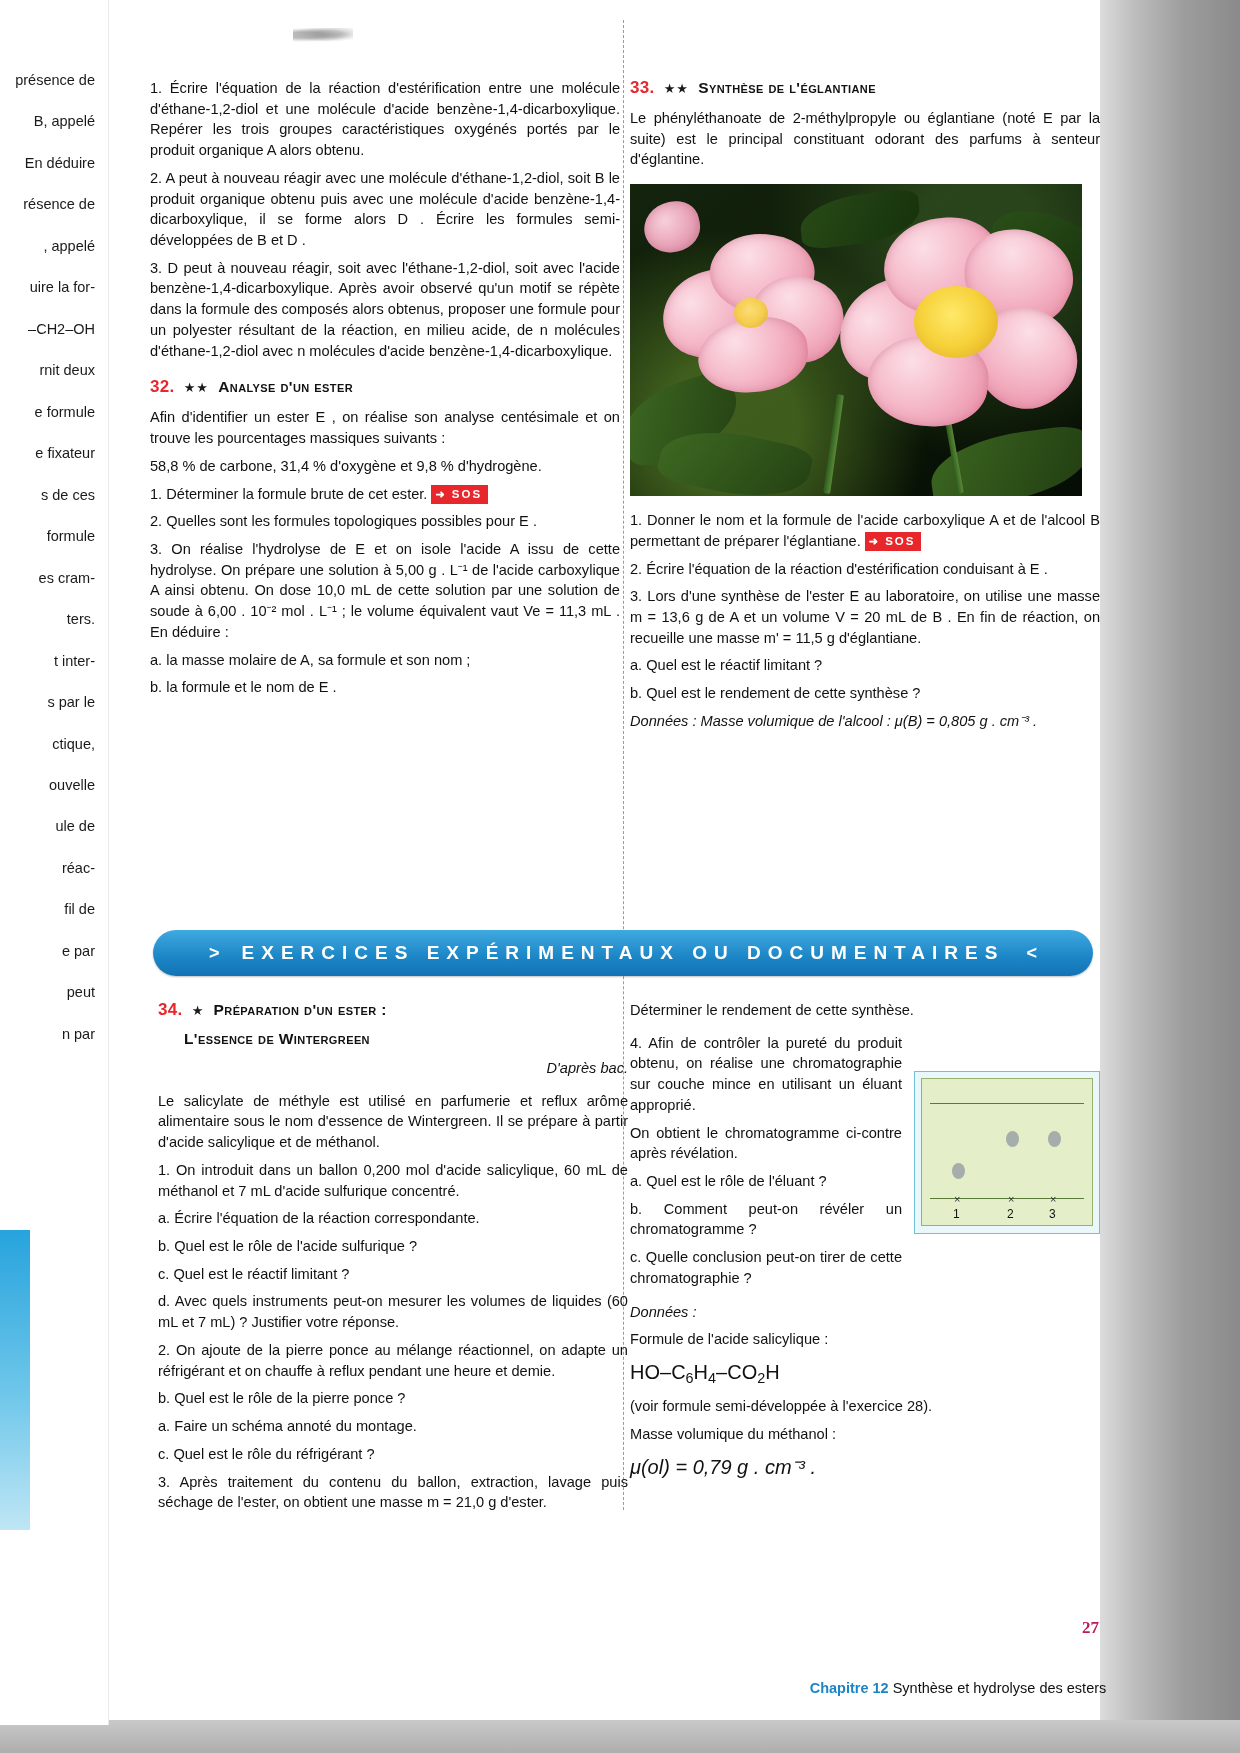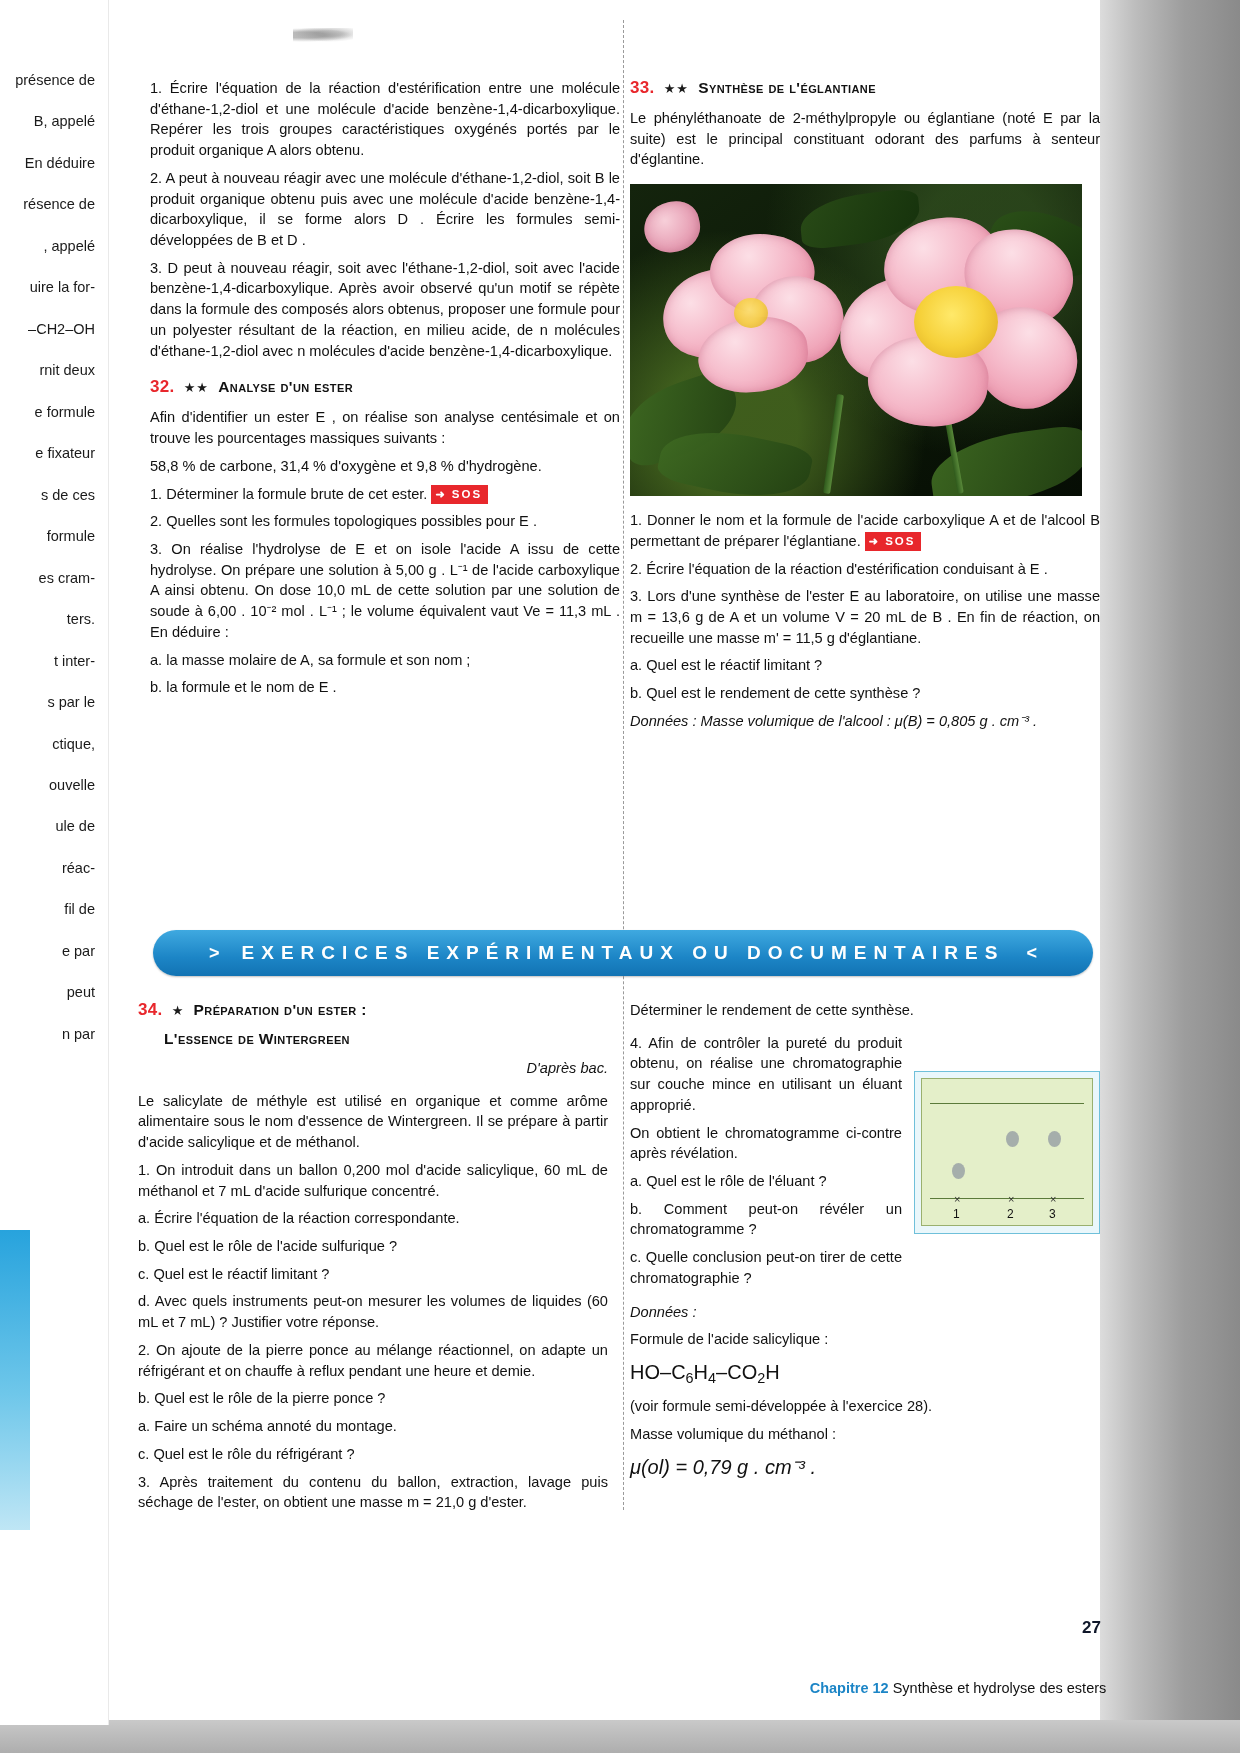--- a/index.html
+++ b/index.html
@@ -211,21 +211,21 @@
   }
   .banner .chev {
     font-size: 18px;
     font-weight: bold;
     margin: 0 22px;
   }
 
   
   .bottom-left {
     position: absolute;
-    left: 20px; top: 1078px;
+    left: 40px; top: 1078px;
     width: 470px;
   }
   .bottom-right {
     position: absolute;
     left: 512px; top: 1078px;
     width: 470px;
   }
   .right-text-col {
     width: 272px;
     float: left;
@@ -296,21 +296,22 @@
   }
   .footer .chap {
     color: #1c85c6;
     font-weight: bold;
   }
   .page-num {
     position: absolute;
     left: 1082px; top: 1618px;
     font-size: 17px;
     font-weight: bold;
-    color: #0f172a;
+    color: #be185d;
+    font-family: Liberation Serif, serif;
   }
   .speckle {
     position: absolute;
     left: 175px; top: 28px;
     width: 60px; height: 14px;
     background:
       radial-gradient(ellipse at 20% 50%, rgba(120,120,120,.5) 0 30%, rgba(255,255,255,0) 70%),
       radial-gradient(ellipse at 60% 40%, rgba(140,140,140,.45) 0 25%, rgba(255,255,255,0) 70%);
   }
   sub { font-size: .72em; vertical-align: -0.25em; }
@@ -445,21 +446,21 @@
     <div class="bottom-left" style="top:1000px">
       <div class="ex-head" style="margin-top:0">
         <span class="ex-num">34.</span>
         <span class="stars">★</span>
         <span class="ex-title">Préparation d'un ester :</span>
       </div>
       <span class="ex-subtitle">L'essence de Wintergreen</span>
 
       <p class="i" style="text-align:right; margin-bottom:12px;">D'après bac.</p>
 
-      <p>Le salicylate de méthyle est utilisé en organique et comme arôme alimentaire sous le nom d'essence de Wintergreen. Il se prépare à partir d'acide salicylique et de méthanol.</p>
+      <p>Le salicylate de méthyle est utilisé en parfumerie et reflux arôme alimentaire sous le nom d'essence de Wintergreen. Il se prépare à partir d'acide salicylique et de méthanol.</p>
       <p>1. On introduit dans un ballon 0,200 mol d'acide salicylique, 60 mL de méthanol et 7 mL d'acide sulfurique concentré.</p>
       <p>a. Écrire l'équation de la réaction correspondante.</p>
       <p>b. Quel est le rôle de l'acide sulfurique ?</p>
       <p>c. Quel est le réactif limitant ?</p>
       <p>d. Avec quels instruments peut-on mesurer les volumes de liquides (60 mL et 7 mL) ? Justifier votre réponse.</p>
       <p>2. On ajoute de la pierre ponce au mélange réactionnel,  on adapte un réfrigérant et on chauffe à reflux pendant une heure et demie.</p>
       <p>b. Quel est le rôle de la pierre ponce ?</p>
       <p>a. Faire un schéma annoté du montage.</p>
       <p>c. Quel est le rôle du réfrigérant ?</p>
       <p>3. Après traitement du contenu du ballon, extraction, lavage puis séchage de l'ester, on obtient une masse m = 21,0 g d'ester.</p>

